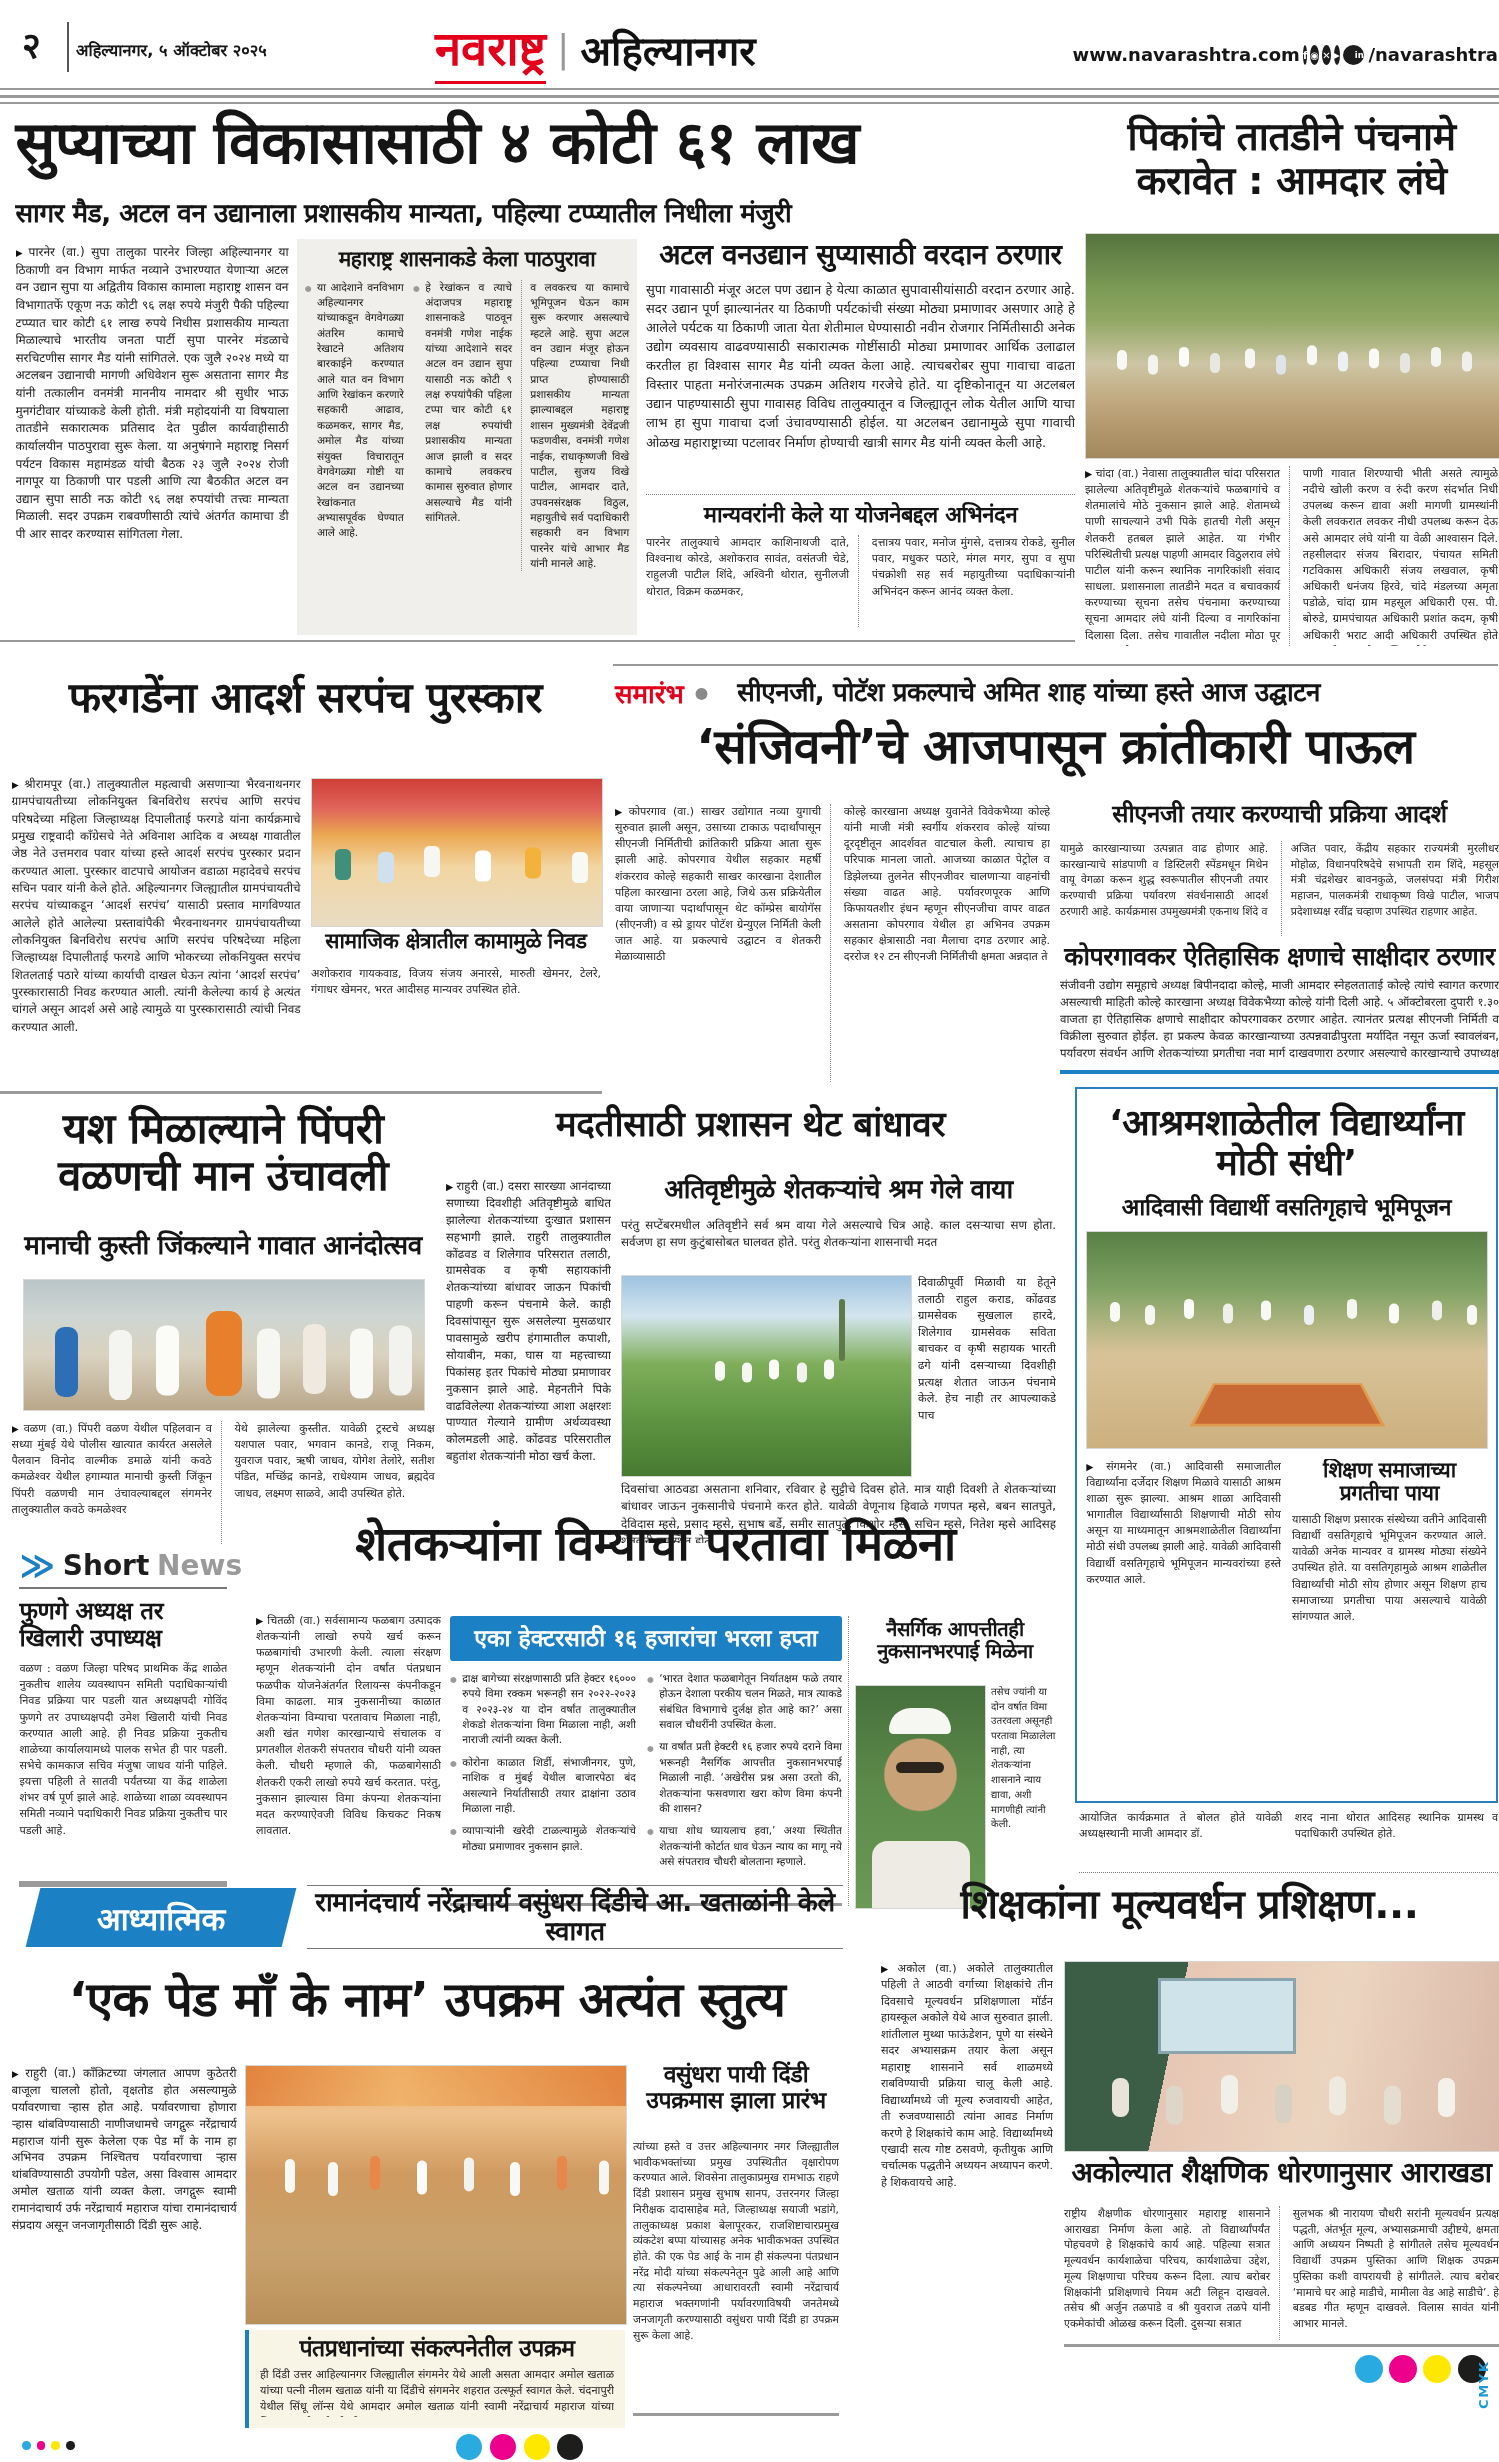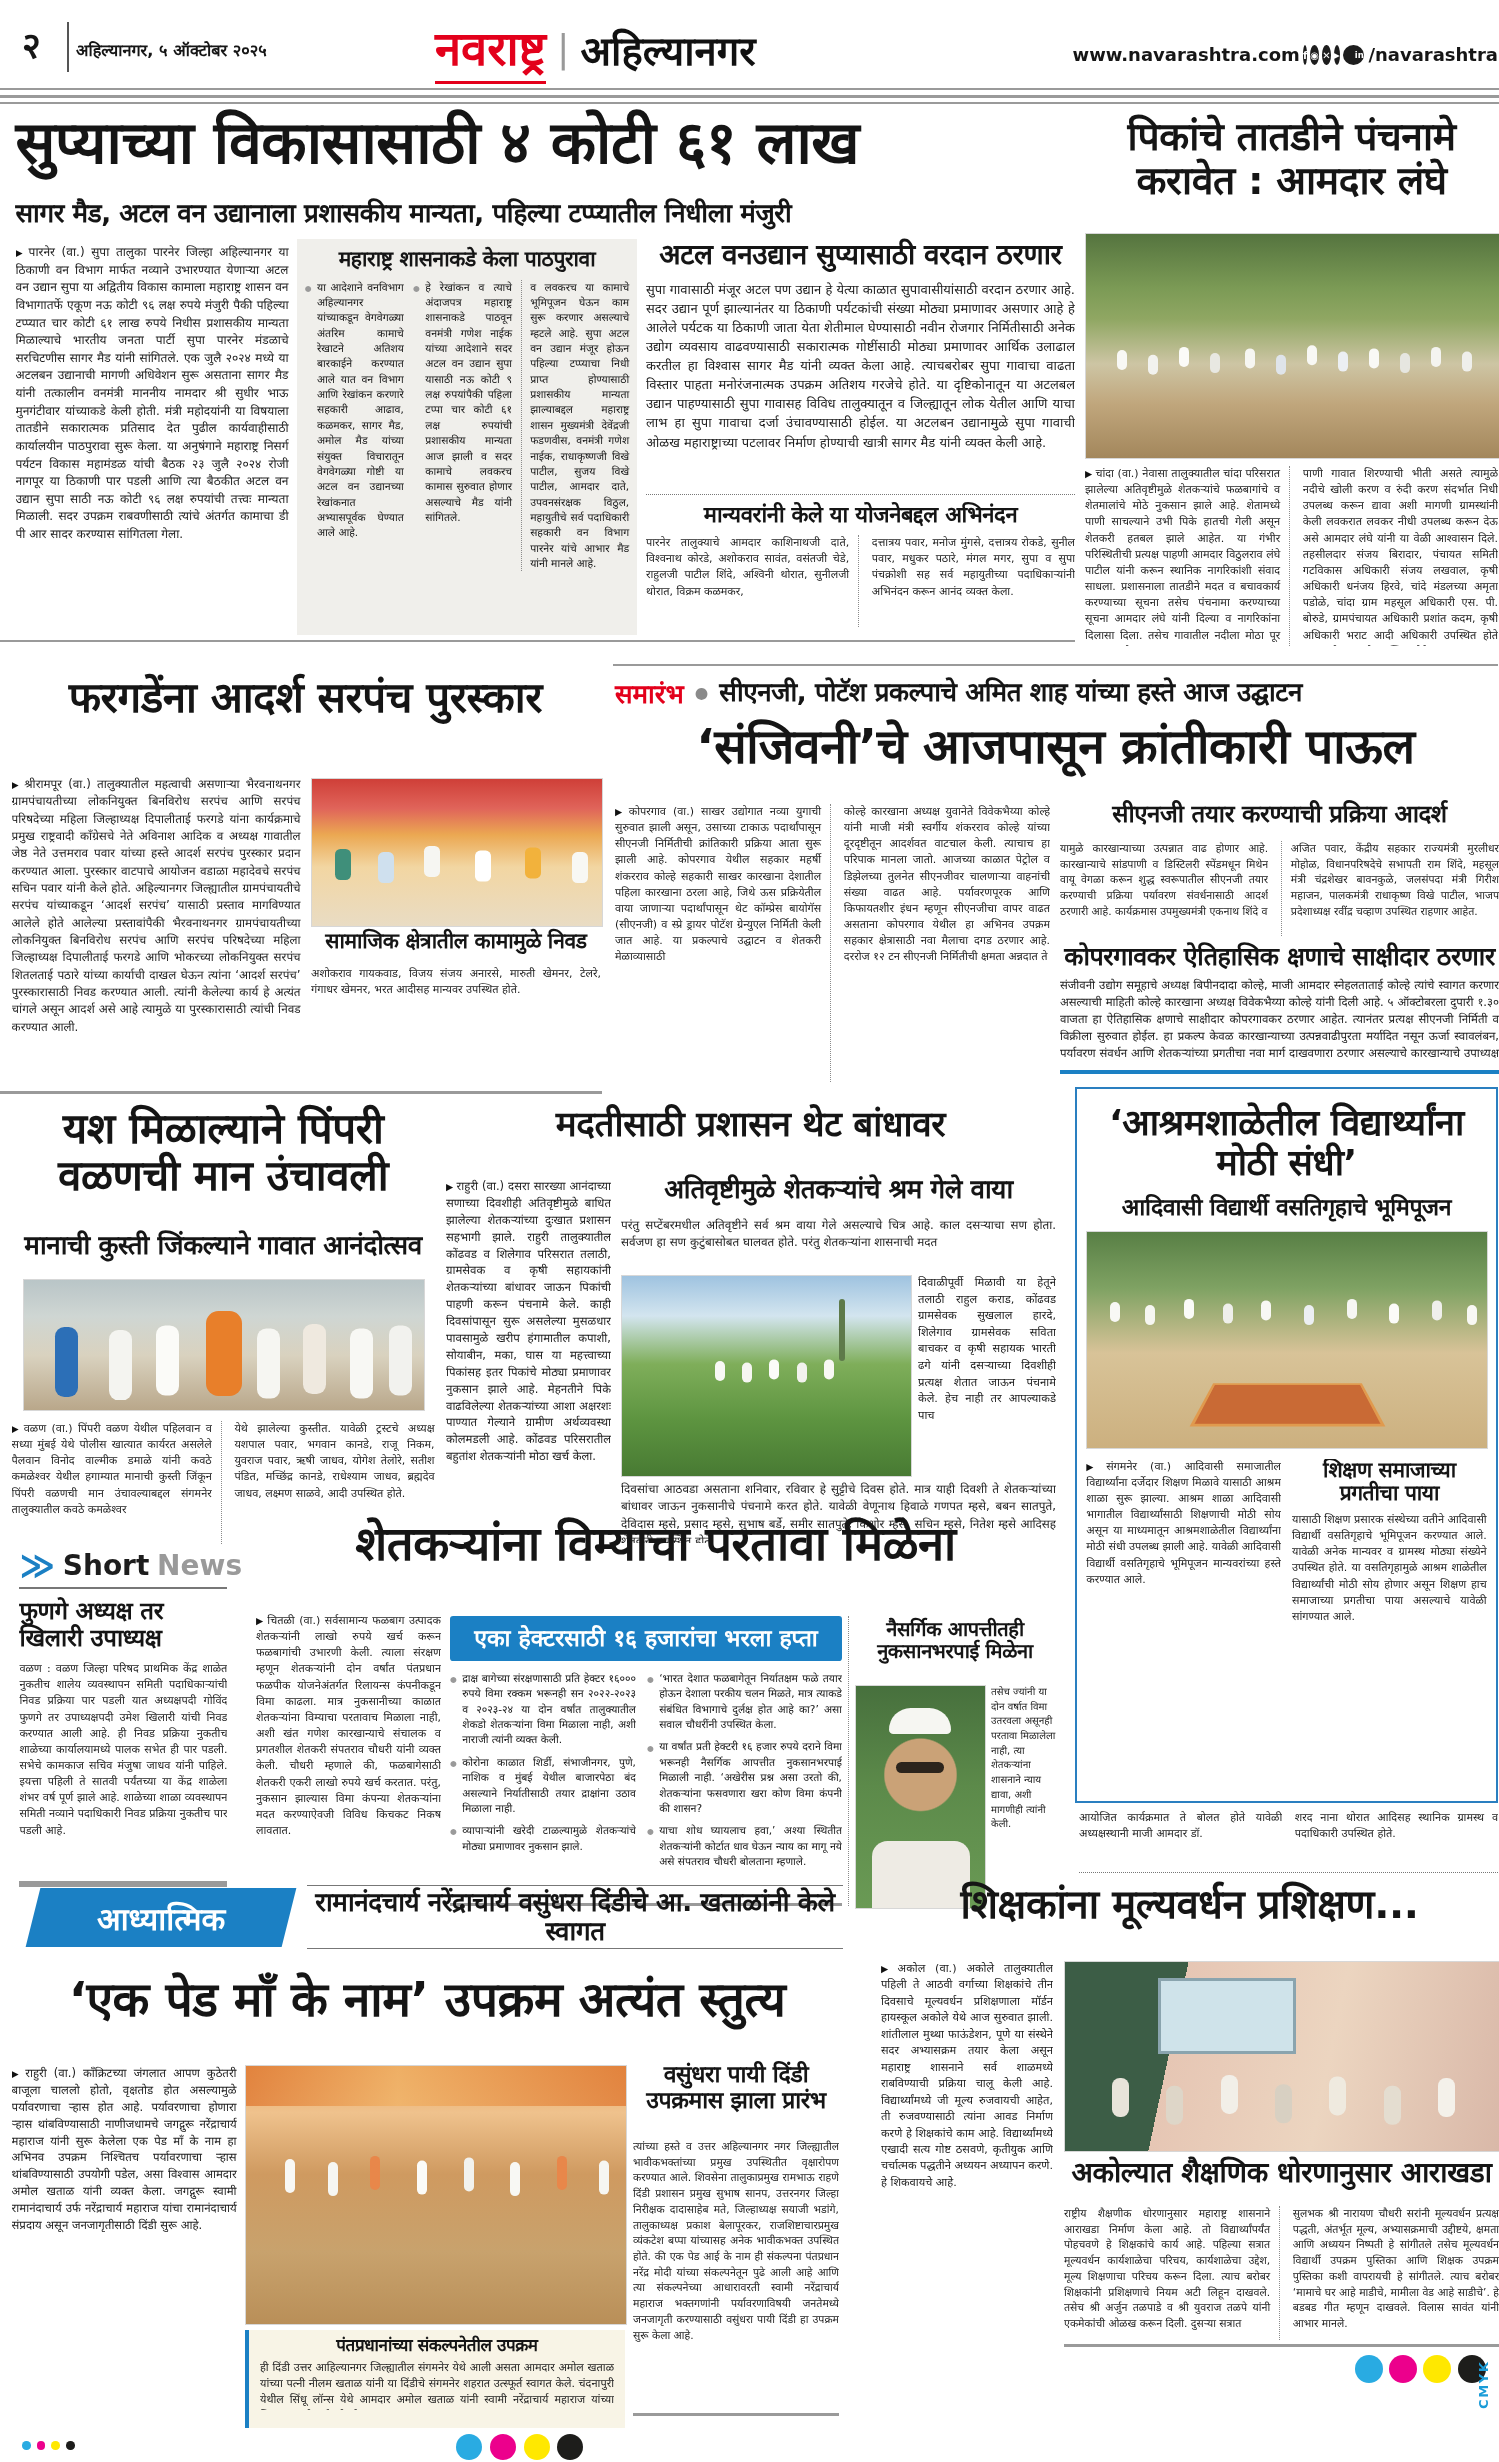--- a/index.html
+++ b/index.html
@@ -119,21 +119,21 @@
   <div class="abs hl center" style="left:311px;top:930px;width:290px;height:31px;font-size:21px;">सामाजिक क्षेत्रातील कामामुळे निवड</div>
   <div class="abs cols" style="left:311px;top:966px;width:290px;height:115px;">
     <div class="col body sm">अशोकराव गायकवाड, विजय संजय अनारसे, मारुती खेमनर, टेलरे, गंगाधर खेमनर, भरत आदीसह मान्यवर उपस्थित होते.</div>
   </div>
   <div class="abs rule" style="left:0;top:1091px;width:602px;height:3.1px;"></div>
 
   <div class="abs rule" style="left:613px;top:664px;width:885px;height:1.6px;"></div>
   <div class="abs" style="left:615px;top:672px;width:883px;height:42px;display:flex;align-items:center;gap:11px;">
     <span style="color:#e3001b;font-weight:bold;font-size:26px;">समारंभ</span>
     <span style="color:#8a8a8a;font-size:15.5px;">●</span>
-    <span class="hl" style="font-size:26px;">सीएनजी, पोटॅश प्रकल्पाचे अमित शाह यांच्या हस्ते आज उद्घाटन</span>
+    <span class="hl" style="font-size:26px;margin-left:18px;">सीएनजी, पोटॅश प्रकल्पाचे अमित शाह यांच्या हस्ते आज उद्घाटन</span>
   </div>
   <div class="abs hl center" style="left:613px;top:720px;width:885px;height:71px;font-size:48px;">‘संजिवनी’चे आजपासून क्रांतीकारी पाऊल</div>
 
   <div class="abs cols" style="left:615px;top:804px;width:435px;height:278px;">
     <div class="col body sm dotr"><span class="mk">▶</span><span>कोपरगाव (वा.) साखर उद्योगात नव्या युगाची सुरुवात झाली असून, उसाच्या टाकाऊ पदार्थांपासून सीएनजी निर्मितीची क्रांतिकारी प्रक्रिया आता सुरू झाली आहे. कोपरगाव येथील सहकार महर्षी शंकरराव कोल्हे सहकारी साखर कारखाना देशातील पहिला कारखाना ठरला आहे, जिथे ऊस प्रक्रियेतील वाया जाणाऱ्या पदार्थांपासून थेट कॉम्प्रेस बायोगॅस (सीएनजी) व स्प्रे ड्रायर पोटॅश ग्रेन्युएल निर्मिती केली जात आहे. या प्रकल्पाचे उद्घाटन व शेतकरी मेळाव्यासाठी</span></div>
     <div class="col body sm">कोल्हे कारखाना अध्यक्ष युवानेते विवेकभैय्या कोल्हे यांनी माजी मंत्री स्वर्गीय शंकरराव कोल्हे यांच्या दूरदृष्टीतून आदर्शवत वाटचाल केली. त्याचाच हा परिपाक मानला जातो. आजच्या काळात पेट्रोल व डिझेलच्या तुलनेत सीएनजीवर चालणाऱ्या वाहनांची संख्या वाढत आहे. पर्यावरणपूरक आणि किफायतशीर इंधन म्हणून सीएनजीचा वापर वाढत असताना कोपरगाव येथील हा अभिनव उपक्रम सहकार क्षेत्रासाठी नवा मैलाचा दगड ठरणार आहे. दररोज १२ टन सीएनजी निर्मितीची क्षमता अन्नदात ते</div>
   </div>
 
   <div class="abs hl center" style="left:1060px;top:801px;width:439px;height:36px;font-size:24px;">सीएनजी तयार करण्याची प्रक्रिया आदर्श</div>
   <div class="abs cols" style="left:1060px;top:841px;width:439px;height:95px;">
@@ -255,21 +255,21 @@
 
   <div class="abs hl center" style="left:15.5px;top:1973px;width:823px;height:78px;font-size:48px;">‘एक पेड माँ के नाम’ उपक्रम अत्यंत स्तुत्य</div>
   <div class="abs body" style="left:11.6px;top:2065px;width:225px;height:363px;font-size:11.5px;">
     <span class="mk">▶</span><span>राहुरी (वा.) काँक्रिटच्या जंगलात आपण कुठेतरी बाजूला चाललो होतो, वृक्षतोड होत असल्यामुळे पर्यावरणाचा ऱ्हास होत आहे. पर्यावरणाचा होणारा ऱ्हास थांबविण्यासाठी नाणीजधामचे जगद्गुरू नरेंद्राचार्य महाराज यांनी सुरू केलेला एक पेड माँ के नाम हा अभिनव उपक्रम निश्चितच पर्यावरणाचा ऱ्हास थांबविण्यासाठी उपयोगी पडेल, असा विश्वास आमदार अमोल खताळ यांनी व्यक्त केला. जगद्गुरू स्वामी रामानंदाचार्य उर्फ नरेंद्राचार्य महाराज यांचा रामानंदाचार्य संप्रदाय असून जनजागृतीसाठी दिंडी सुरू आहे.</span>
   </div>
   <div class="photo" style="left:245px;top:2065px;width:380px;height:258px;background:linear-gradient(180deg,#e8a25f 0%,#efc28d 18%,#cf9a60 42%,#c8a26d 72%,#b98f58 100%);">
     <i style="position:absolute;left:0;top:0;width:380px;height:40px;background:linear-gradient(90deg,#e07b35 0%,#f0b266 40%,#e07b35 100%);opacity:.8;"></i>
     <i class="blob" style="left:39px;top:93px;height:34px;box-shadow:43px 3.1px 0 #f6f6f2,85px -3.1px 0 #e8874a,132px 1.6px 0 #fbfbf8,179px -1.6px 0 #f2f2ee,225px 3.1px 0 #f8f8f4,272px -3.1px 0 #e8874a,314px 1.6px 0 #f6f6f2;"></i>
   </div>
   <div class="abs creambox" style="left:245px;top:2330px;width:380px;height:98px;padding:6.2px 11px;box-sizing:border-box;border-left:4.7px solid #1b80c4;">
-    <div class="hl center" style="font-size:17px;">पंतप्रधानांच्या संकल्पनेतील उपक्रम</div>
+    <div class="hl center" style="font-size:23px;">पंतप्रधानांच्या संकल्पनेतील उपक्रम</div>
     <div class="body" style="font-size:11px;margin-top:4.7px;height:50px;">ही दिंडी उत्तर आहिल्यानगर जिल्ह्यातील संगमनेर येथे आली असता आमदार अमोल खताळ यांच्या पत्नी नीलम खताळ यांनी या दिंडीचे संगमनेर शहरात उत्स्फूर्त स्वागत केले. चंदनापुरी येथील सिंधू लॉन्स येथे आमदार अमोल खताळ यांनी स्वामी नरेंद्राचार्य महाराज यांच्या सिद्धपादुकाचे दर्शन घेतले.</div>
   </div>
   <div class="abs hl center" style="left:633px;top:2062px;width:206px;height:73px;font-size:23px;">वसुंधरा पायी दिंडी उपक्रमास झाला प्रारंभ</div>
   <div class="abs body" style="left:633px;top:2139px;width:206px;height:269px;font-size:10.7px;">त्यांच्या हस्ते व उत्तर अहिल्यानगर नगर जिल्ह्यातील भावीकभक्तांच्या प्रमुख उपस्थितीत वृक्षारोपण करण्यात आले. शिवसेना तालुकाप्रमुख रामभाऊ राहणे दिंडी प्रशासन प्रमुख सुभाष सानप, उत्तरनगर जिल्हा निरीक्षक दादासाहेब मते, जिल्हाध्यक्ष सयाजी भडांगे, तालुकाध्यक्ष प्रकाश बेलापूरकर, राजशिष्टाचारप्रमुख व्यंकटेश बप्पा यांच्यासह अनेक भावीकभक्त उपस्थित होते. की एक पेड आई के नाम ही संकल्पना पंतप्रधान नरेंद्र मोदी यांच्या संकल्पनेतून पुढे आली आहे आणि त्या संकल्पनेच्या आधारावरती स्वामी नरेंद्राचार्य महाराज भक्तगणांनी पर्यावरणाविषयी जनतेमध्ये जनजागृती करण्यासाठी वसुंधरा पायी दिंडी हा उपक्रम सुरू केला आहे.</div>
   <div class="abs rule" style="left:633px;top:2413px;width:206px;height:3.1px;"></div>
 
   <div class="abs hl center" style="left:881px;top:1882px;width:617px;height:68px;font-size:40px;">शिक्षकांना मूल्यवर्धन प्रशिक्षण...</div>
   <div class="abs body" style="left:881px;top:1961px;width:172px;height:377px;font-size:11.2px;">
     <span class="mk">▶</span><span>अकोल (वा.) अकोले तालुक्यातील पहिली ते आठवी वर्गाच्या शिक्षकांचे तीन दिवसाचे मूल्यवर्धन प्रशिक्षणाला मॉर्डन हायस्कूल अकोले येथे आज सुरुवात झाली. शांतीलाल मुथ्था फाऊंडेशन, पूणे या संस्थेने सदर अभ्यासक्रम तयार केला असून महाराष्ट्र शासनाने सर्व शाळमध्ये राबविण्याची प्रक्रिया चालू केली आहे. विद्यार्थ्यांमध्ये जी मूल्य रुजवायची आहेत, ती रुजवण्यासाठी त्यांना आवड निर्माण करणे हे शिक्षकांचे काम आहे. विद्यार्थ्यांमध्ये एखादी सत्य गोष्ट ठसवणे, कृतीयुक आणि चर्चात्मक पद्धतीने अध्ययन अध्यापन करणे. हे शिकवायचे आहे.</span>
   </div>

